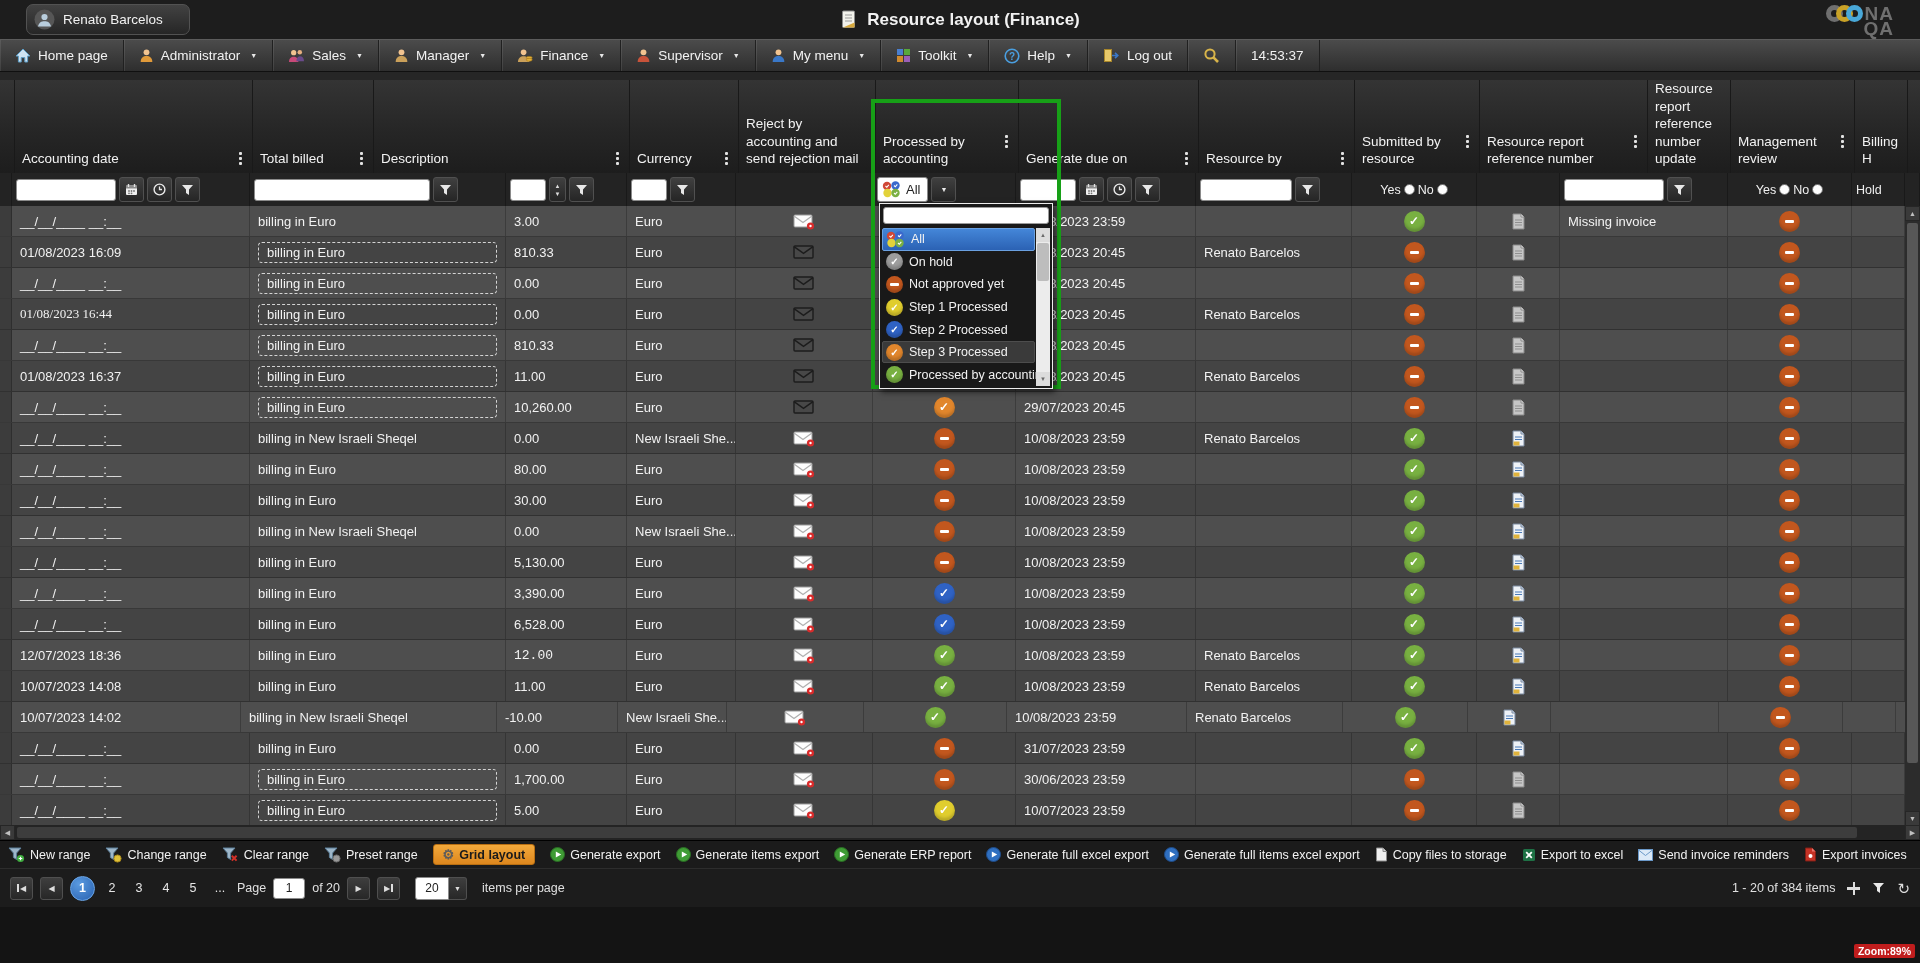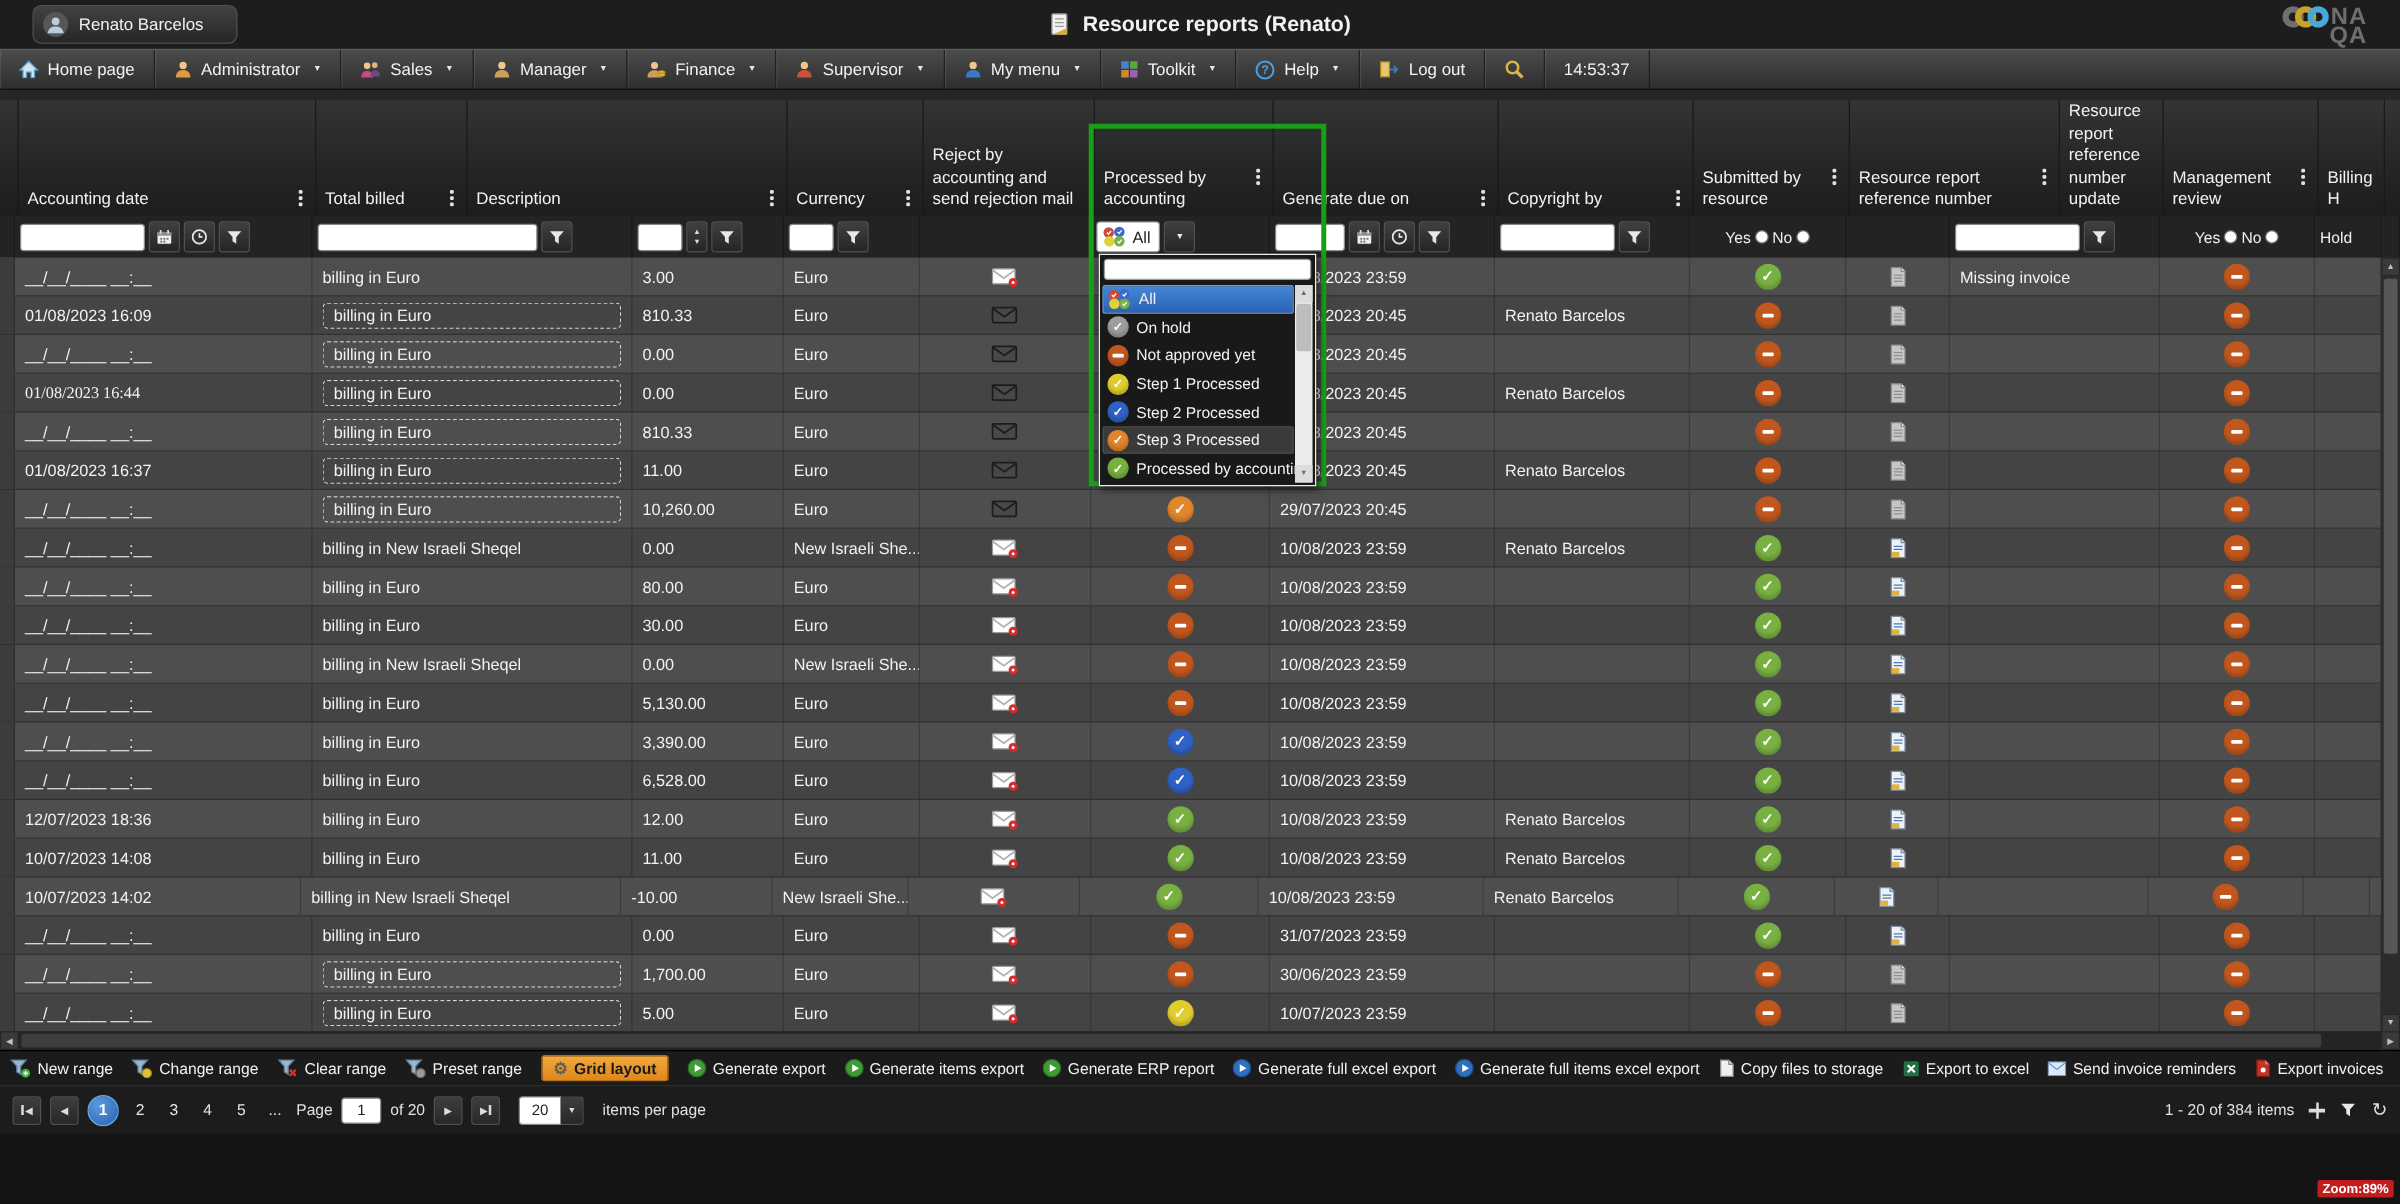--- a/index.html
+++ b/index.html
@@ -159,21 +159,21 @@
     <div class="page-title">
       <span style="display: inline-flex;">
           <svg width="17" height="19">
             <rect x="2.5" y="1" width="12" height="16.5" rx="1" fill="#f2f2ec" stroke="#8a8a8a"></rect>
             <line x1="5" y1="5" x2="12" y2="5" stroke="#9a9a9a"></line>
             <line x1="5" y1="8" x2="12" y2="8" stroke="#9a9a9a"></line>
             <line x1="5" y1="11" x2="12" y2="11" stroke="#9a9a9a"></line>
             <path d="M3 17.5 L14.5 17.5 L14.5 12.5 Z" fill="#d8a93c"></path>
           </svg>
         </span>
-      <span>Resource reports (Renato)</span>
+      <span>Resource layout (Finance)</span>
     </div>
     <div class="logo">
       <div class="logo-row">
         <span class="lc lc1"></span>
         <span class="lc lc2"></span>
         <span class="lc lc3"></span>
         <span class="logo-na">NA</span>
       </div>
       <div class="logo-qa">QA</div>
     </div>
@@ -363,21 +363,21 @@
             <div class="hlabel">Generate due on</div>
             <span class="kebab">
               <i></i>
               <i></i>
               <i></i>
             </span>
           </div>
         </div>
         <div class="hcell" style="width: 156px;">
           <div class="hwrap">
-            <div class="hlabel">Copyright by</div>
+            <div class="hlabel">Resource by</div>
             <span class="kebab">
               <i></i>
               <i></i>
               <i></i>
             </span>
           </div>
         </div>
         <div class="hcell" style="width: 125px;">
           <div class="hwrap">
             <div class="hlabel">Submitted by resource</div>
@@ -1188,21 +1188,21 @@
             <span class="ci red-minus s21">
               <span class="bar"></span>
             </span>
           </div>
           <div class="gcell " style="width: 53px;"></div>
         </div>
         <div class="grow odd">
           <div class="gcell ind" style="width: 12px;"></div>
           <div class="gcell " style="width: 238px;">12/07/2023 18:36</div>
           <div class="gcell " style="width: 256px;">billing in Euro</div>
-          <div class="gcell " style="width: 121px;">12.00</div>
+          <div class="gcell " style="width: 121px; font-family: Liberation Mono, monospace;">12.00</div>
           <div class="gcell " style="width: 109px;">Euro</div>
           <div class="gcell c" style="width: 137px;">
             <span style="display: inline-flex;">
               <svg width="22" height="17">
                 <rect x="1" y="2" width="18" height="12" rx="1" fill="#fdfdfd" stroke="#9a9a9a"></rect>
                 <path d="M1 3 L10 9.5 L19 3" fill="none" stroke="#b0b0b0" stroke-width="1.3"></path>
                 <circle cx="17.5" cy="13" r="3.6" fill="#d92b2b"></circle>
                 <circle cx="17.5" cy="13" r="1.2" fill="#fff"></circle>
               </svg>
             </span>

